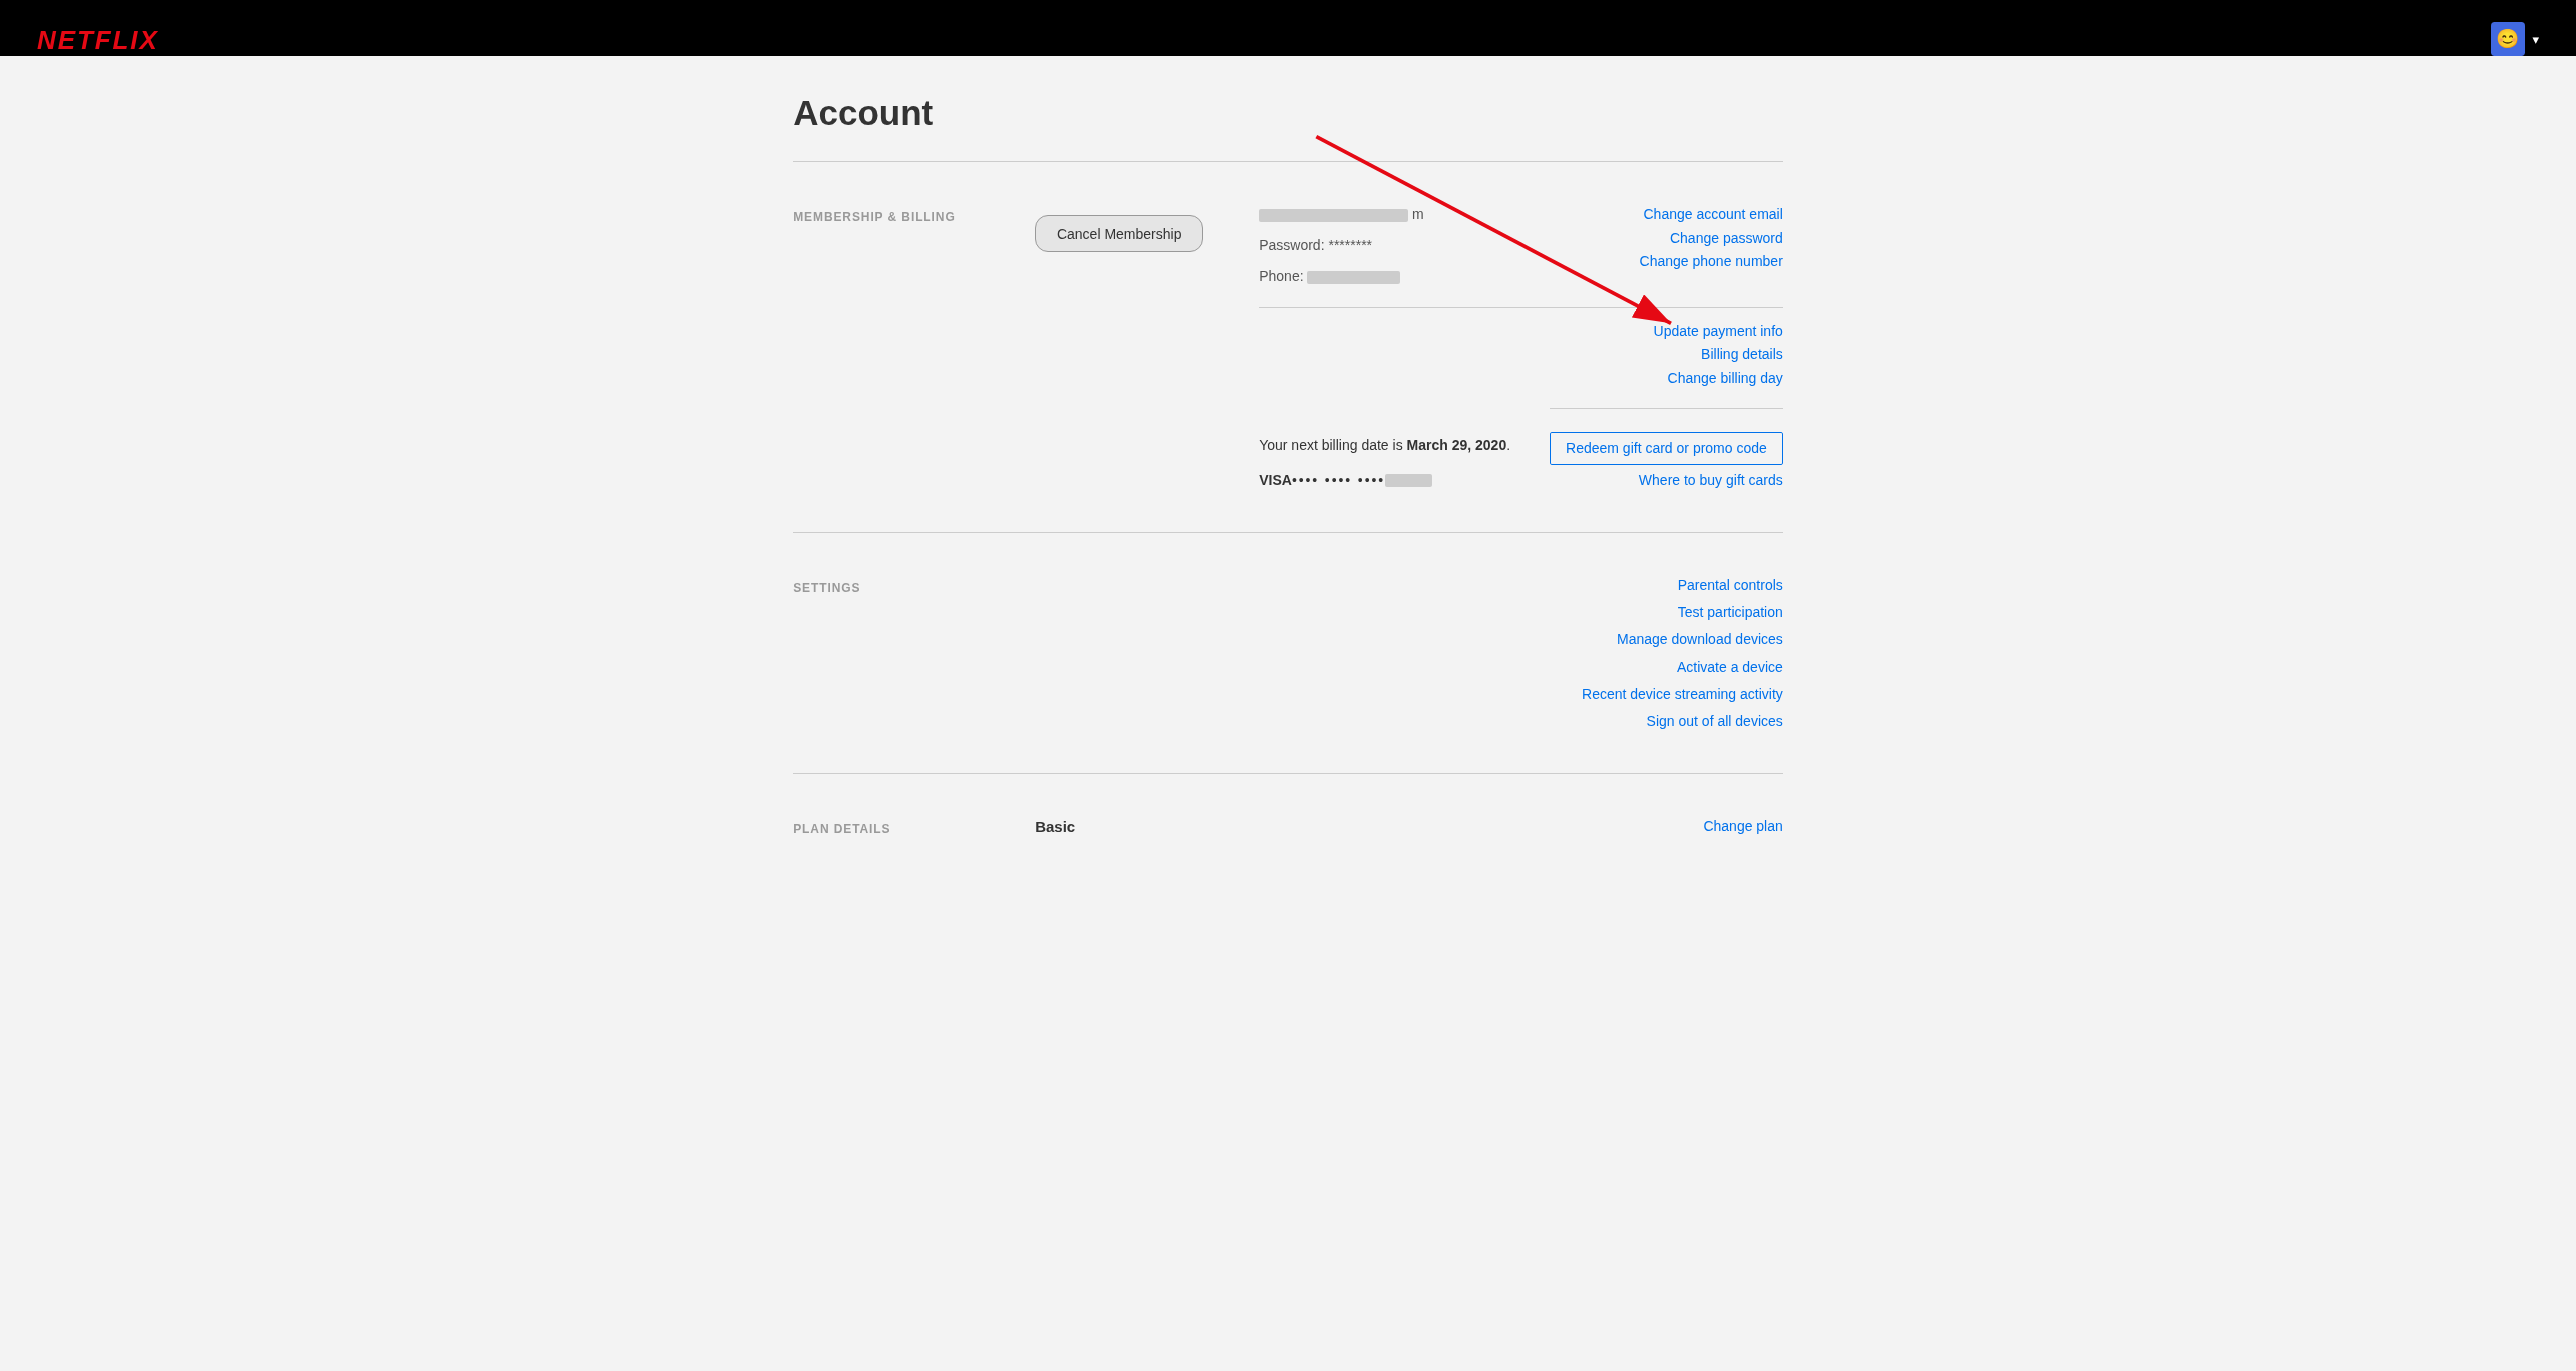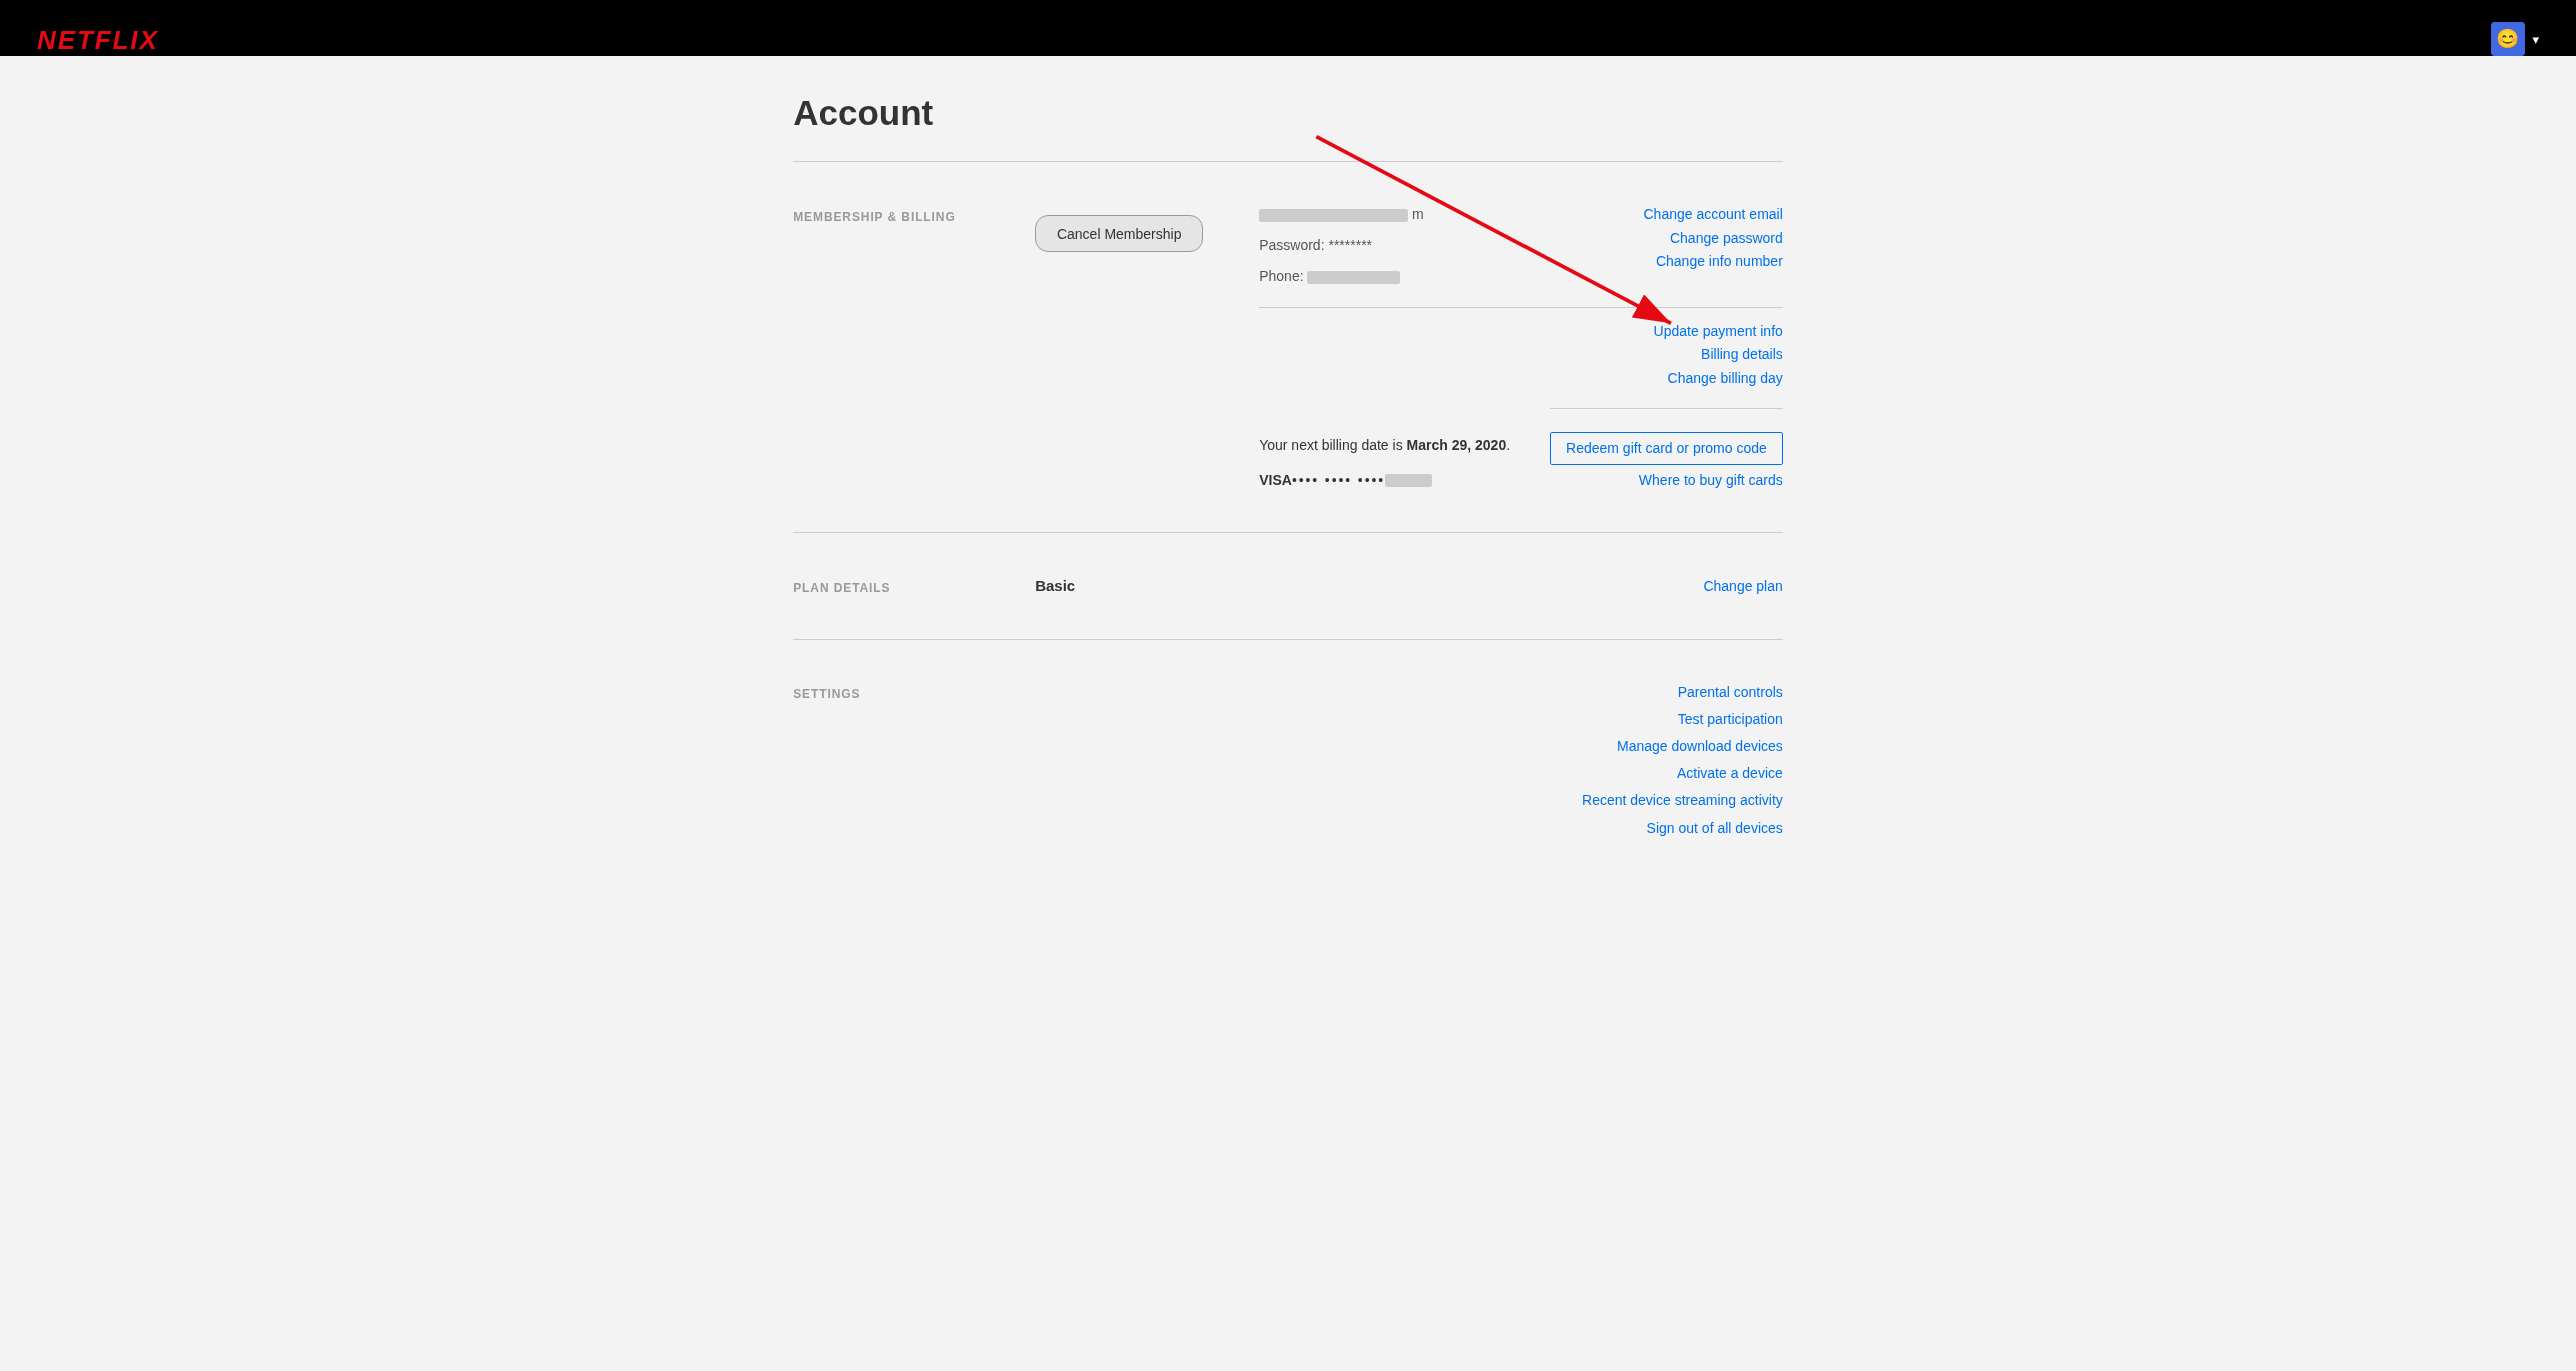--- a/index.html
+++ b/index.html
@@ -309,21 +309,21 @@
             </div>
 
             <div class="info-row">
               <span class="label">Phone:</span>
               <span class="blurred" style="width:93px;">&nbsp;&nbsp;&nbsp;&nbsp;&nbsp;&nbsp;&nbsp;&nbsp;&nbsp;&nbsp;&nbsp;&nbsp;</span>
             </div>
           </div>
           <div class="right-top-right">
             <a class="action-link">Change account email</a>
             <a class="action-link">Change password</a>
-            <a class="action-link">Change info number</a>
+            <a class="action-link">Change phone number</a>
           </div>
         </div>
 
         <div class="right-bottom">
           <div class="right-bottom-left">
             <p class="billing-date-text">
               <span>Your next billing date is </span><strong>March 29, 2020</strong><span>.</span>
             </p>
             <div class="visa-row">
               <span class="visa-label">VISA</span>
@@ -344,42 +344,42 @@
 
             <a class="action-link">Update payment info</a>
             <a class="action-link">Billing details</a>
             <a class="action-link">Change billing day</a>
             <hr class="divider">
             <button class="redeem-btn">Redeem gift card or promo code</button>
             <a class="action-link">Where to buy gift cards</a>
           </div>
         </div>
 
-      </div>
-    </div>
-  </div>
-
-  <div class="section">
-    <div class="section-label">PLAN DETAILS</div>
-    <div class="section-content">
-      <div class="plan-row">
-        <span class="plan-name">Basic</span>
-        <a class="action-link">Change plan</a>
       </div>
     </div>
   </div>
 
   <div class="section">
     <div class="section-label">SETTINGS</div>
     <div class="section-content">
       <div class="settings-links">
         <a class="action-link">Parental controls</a>
         <a class="action-link">Test participation</a>
         <a class="action-link">Manage download devices</a>
         <a class="action-link">Activate a device</a>
         <a class="action-link">Recent device streaming activity</a>
         <a class="action-link">Sign out of all devices</a>
       </div>
     </div>
   </div>
 
+  <div class="section">
+    <div class="section-label">PLAN DETAILS</div>
+    <div class="section-content">
+      <div class="plan-row">
+        <span class="plan-name">Basic</span>
+        <a class="action-link">Change plan</a>
+      </div>
+    </div>
+  </div>
+
 </main>
 
 
 </body></html>

